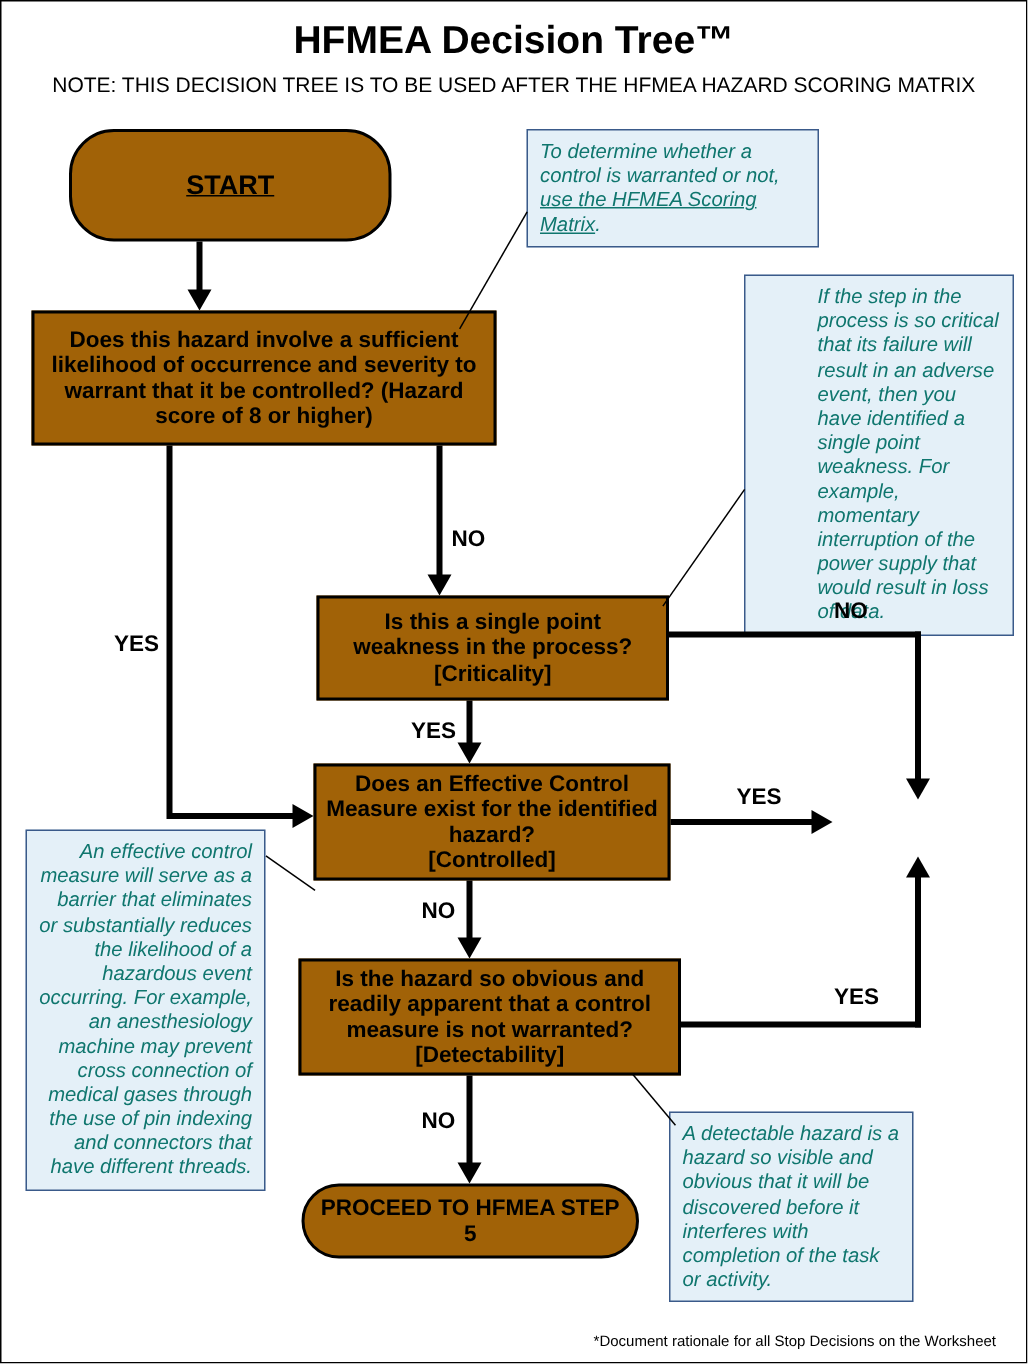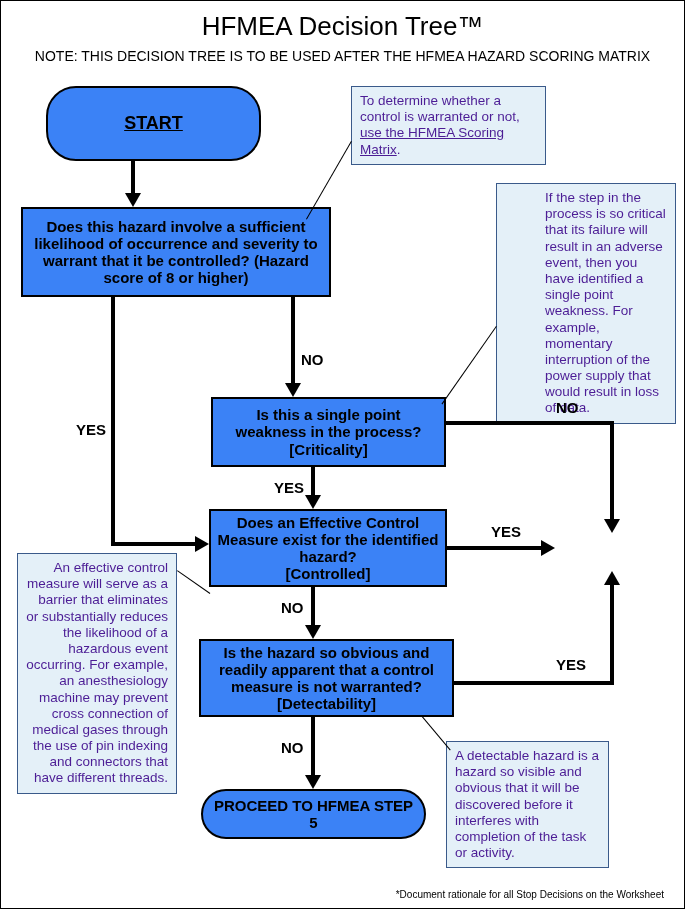--- a/index.html
+++ b/index.html
@@ -12,62 +12,63 @@
     position: relative;
     width: 685px;
     height: 909px;
     background: #fff;
     border: 1px solid #000;
     box-sizing: border-box;
     overflow: hidden;
   }
   .title {
     text-align: center;
-    font-weight: normal;
+    font-weight: bold;
     font-size: 26px;
     margin-top: 10px;
   }
   .subtitle {
     text-align: center;
     font-size: 14px;
     margin-top: 6px;
   }
   .footer {
     position: absolute;
     right: 20px;
     bottom: 8px;
     font-size: 10px;
   }
   .box {
     position: absolute;
     border: 2px solid #000;
-    background: #3b82f6;
+    background: #a16207;
     text-align: center;
     font-size: 15px;
     font-weight: bold;
     display: flex;
     flex-direction: column;
     align-items: center;
     justify-content: center;
     padding: 4px 6px;
     box-sizing: border-box;
     line-height: 1.15;
   }
   .rounded {
     border-radius: 30px;
   }
   .note {
     position: absolute;
     background: #e4f0f8;
     border: 1px solid #3a5a8a;
+    font-style: italic;
     font-size: 13.5px;
     padding: 6px 8px;
     box-sizing: border-box;
     line-height: 1.2;
-    color: #4c1d95;
+    color: #0f766e;
   }
   .note a, .note .u {
     text-decoration: underline;
   }
   .label {
     position: absolute;
     font-size: 15px;
     font-weight: bold;
   }
   

